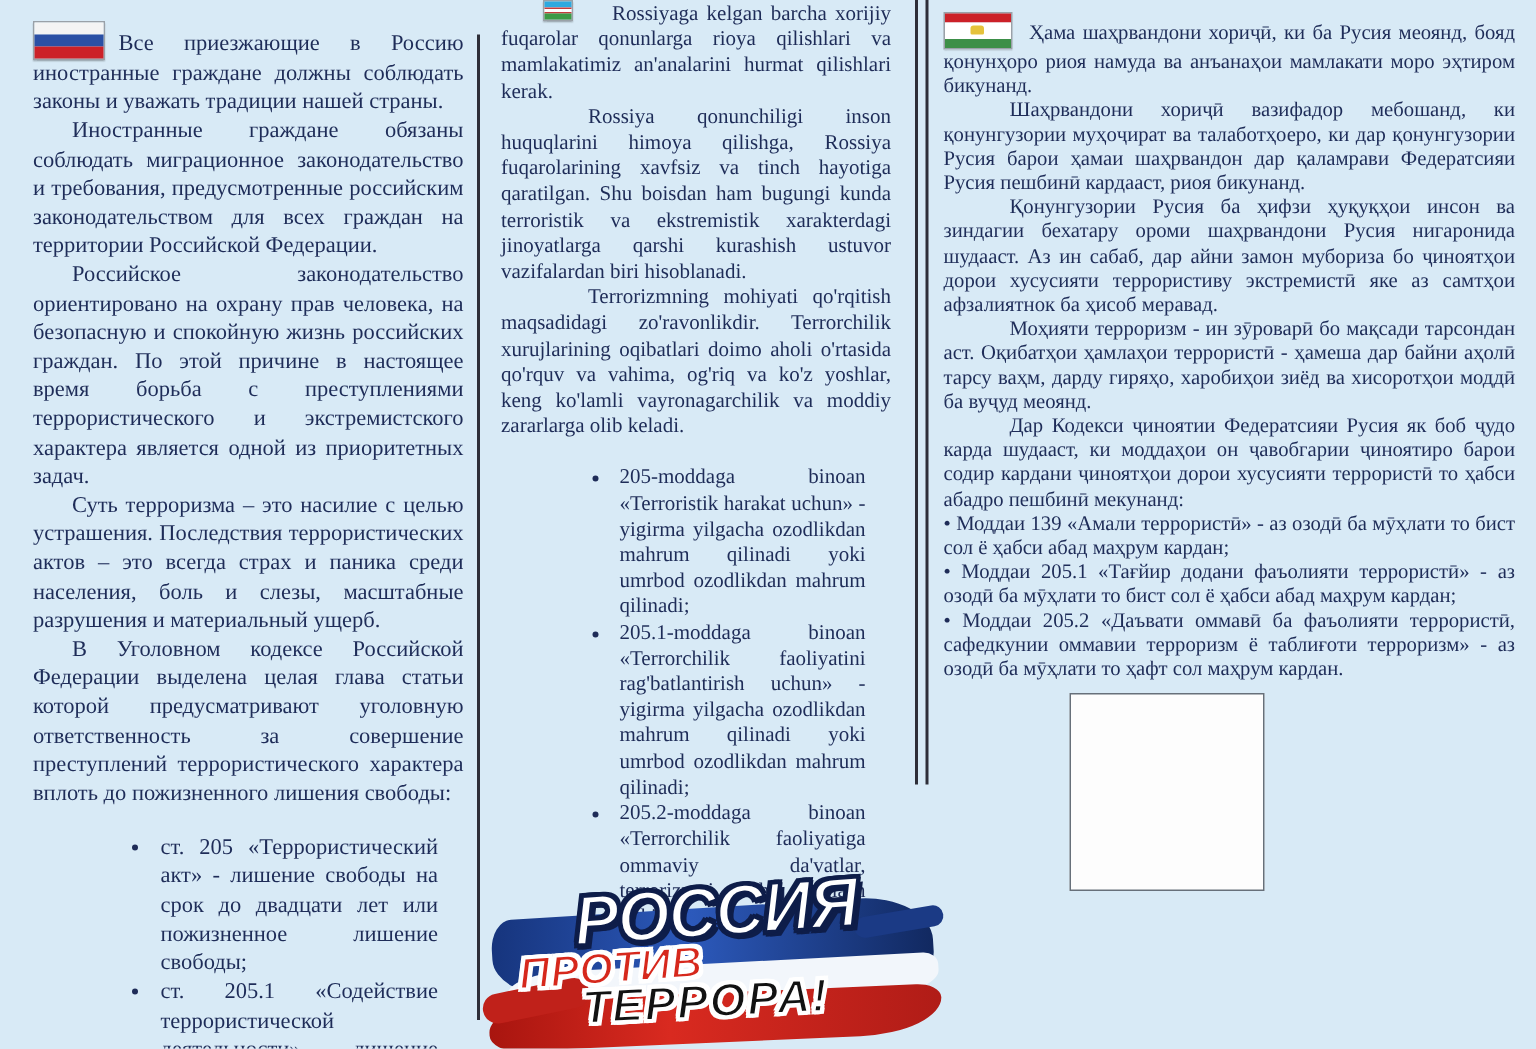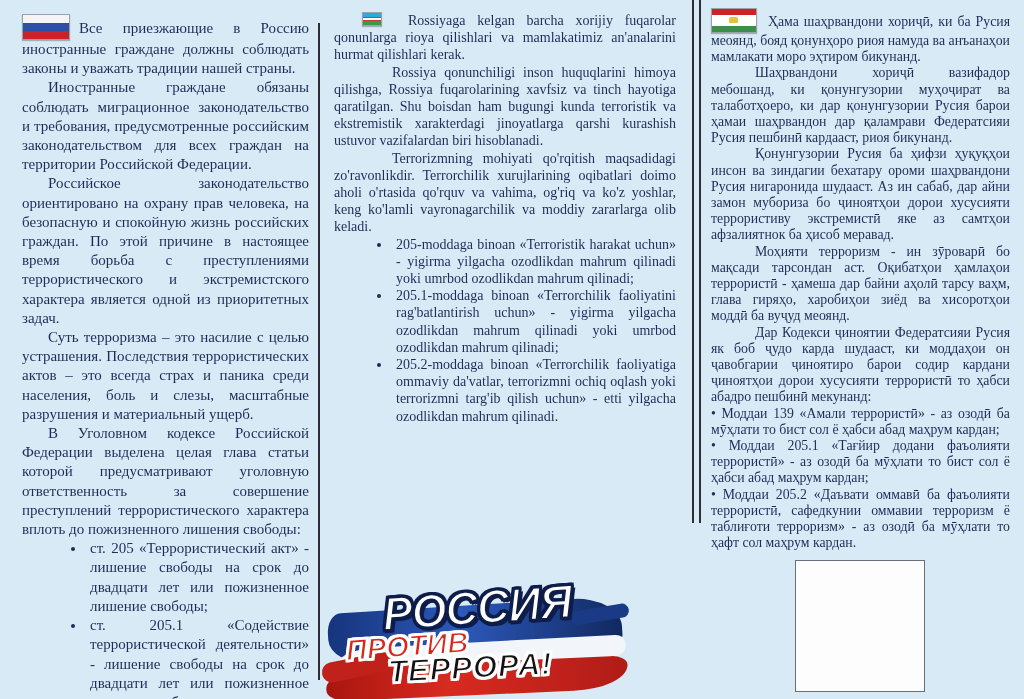--- a/index.html
+++ b/index.html
@@ -5,29 +5,29 @@
   html,body{margin:0;padding:0;}
   body{
     width:1024px;height:699px;overflow:hidden;
     background:#d8eaf6;
     font-family:"Liberation Serif", serif;
     color:#1e2c58;
   }
   .page{display:flex;width:1024px;height:699px;box-sizing:border-box;}
   .col{box-sizing:border-box;}
   .col1{width:318px;padding:14px 9px 0 22px;font-size:15px;line-height:19.2px;}
-  .col2{width:372px;padding:12px 16px 0 14px;font-size:14px;line-height:17.2px;position:relative;}
+  .col2{width:290px;padding:0 16px 0 14px;font-size:14px;line-height:17.2px;position:relative;}
   .col3{flex:1;padding:8px 14px 0 10px;font-size:13.8px;line-height:16.2px;position:relative;}
   .sep1{width:2px;height:657px;margin-top:23px;background:#2e2e38;flex:0 0 auto;}
   .sep2{width:5px;height:523px;border-left:2px solid #2e2e38;border-right:2px solid #2e2e38;flex:0 0 auto;}
   p{margin:0;text-align:justify;}
   .col1 .ind{text-indent:26px;}
   .col2 .ind{text-indent:58px;}
   .col3 .ind{text-indent:44px;}
-  ul.bullets{margin:0;padding-left:64px;}
+  ul.bullets{margin:17px;padding-left:64px;}
   .col2 ul.bullets{padding-left:58px;}
   ul.bullets li{text-align:justify;list-style:disc outside;padding-left:4px;}
 
   
   .flag{display:inline-block;vertical-align:-7px;border:1px solid #9aa1a8;box-shadow:0 1px 1px rgba(0,0,0,.25);}
   .flag .s{display:block;}
   .flag-ru{width:46px;height:24px;margin-right:9px;}
   .flag-ru .w{height:8px;background:#f4f4f4;}
   .flag-ru .b{height:8px;background:#2b50a5;}
   .flag-ru .r{height:8px;background:#cc2128;}
@@ -109,21 +109,21 @@
       <div class="lw lw3">ТЕРРОРА!</div>
     </div>
   </div>
 
   <div class="sep2"></div>
 
   <div class="col col3">
     <p><span class="flag flag-tj"><span class="s r"></span><span class="s w"></span><span class="s g"></span></span><span>Ҳама шаҳрвандони хориҷӣ, ки ба Русия меоянд, бояд қонунҳоро риоя намуда ва анъанаҳои мамлакати моро эҳтиром бикунанд.</span></p>
     <p class="ind">Шаҳрвандони хориҷӣ вазифадор мебошанд, ки қонунгузории муҳоҷират ва талаботҳоеро, ки дар қонунгузории Русия барои ҳамаи шаҳрвандон дар қаламрави Федератсияи Русия пешбинӣ кардааст, риоя бикунанд.</p>
     <p class="ind">Қонунгузории Русия ба ҳифзи ҳуқуқҳои инсон ва зиндагии бехатару ороми шаҳрвандони Русия нигаронида шудааст. Аз ин сабаб, дар айни замон мубориза бо ҷиноятҳои дорои хусусияти террористиву экстремистӣ яке аз самтҳои афзалиятнок ба ҳисоб меравад.</p>
-    <p class="ind">Моҳияти терроризм - ин зӯроварӣ бо мақсади тарсондан аст. Оқибатҳои ҳамлаҳои террористӣ - ҳамеша дар байни аҳолӣ тарсу ваҳм, глава гиряҳо, харобиҳои зиёд ва хисоротҳои моддӣ ба вуҷуд меоянд.</p>
+    <p class="ind">Моҳияти терроризм - ин зӯроварӣ бо мақсади тарсондан аст. Оқибатҳои ҳамлаҳои террористӣ - ҳамеша дар байни аҳолӣ тарсу ваҳм, дарду гиряҳо, харобиҳои зиёд ва хисоротҳои моддӣ ба вуҷуд меоянд.</p>
     <p class="ind">Дар Кодекси ҷиноятии Федератсияи Русия як боб ҷудо карда шудааст, ки моддаҳои он ҷавобгарии ҷиноятиро барои содир кардани ҷиноятҳои дорои хусусияти террористӣ то ҳабси абадро пешбинӣ мекунанд:</p>
     <p>• Моддаи 139 «Амали террористӣ» - аз озодӣ ба мӯҳлати то бист сол ё ҳабси абад маҳрум кардан;</p>
     <p>• Моддаи 205.1 «Тағйир додани фаъолияти террористӣ» - аз озодӣ ба мӯҳлати то бист сол ё ҳабси абад маҳрум кардан;</p>
     <p>• Моддаи 205.2 «Даъвати оммавӣ ба фаъолияти террористӣ, сафедкунии оммавии терроризм ё таблиғоти терроризм» - аз озодӣ ба мӯҳлати то ҳафт сол маҳрум кардан.</p>
     <div class="whitebox"></div>
   </div>
 
 </div>
 
 </body></html>

